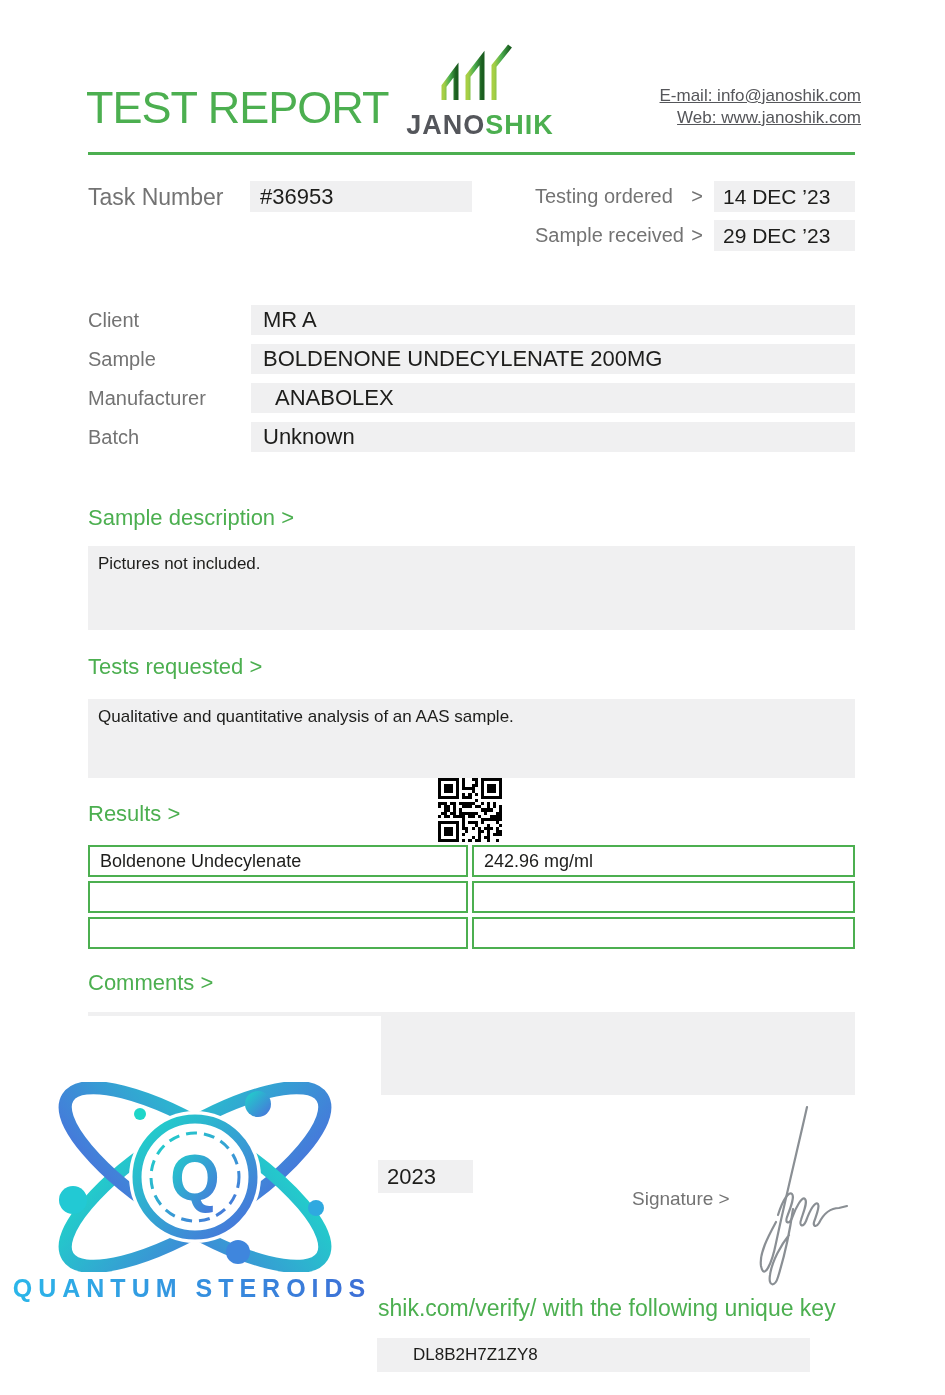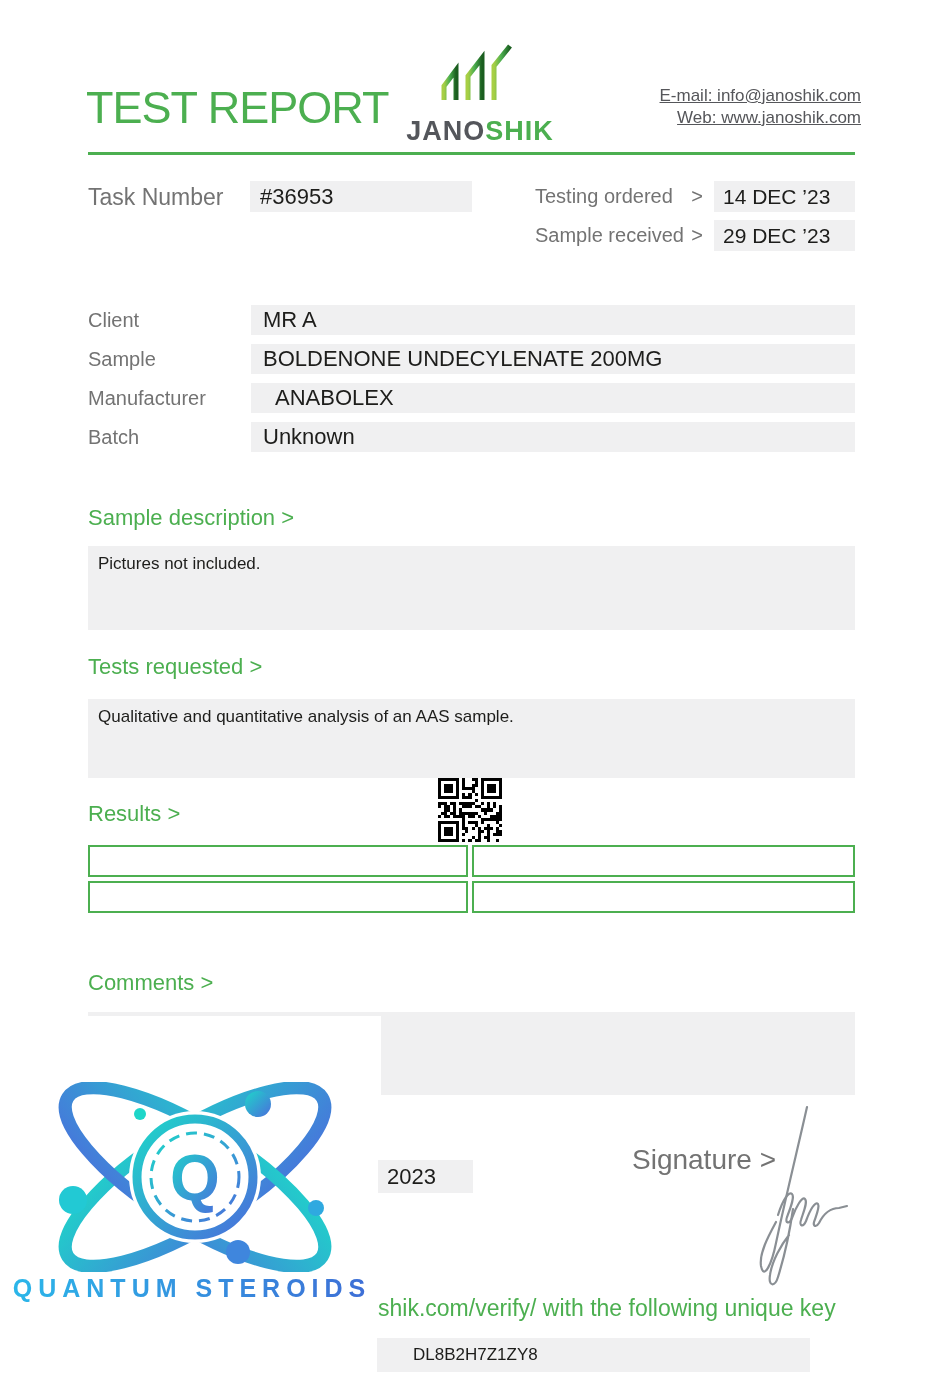--- a/index.html
+++ b/index.html
@@ -5,21 +5,21 @@
   html,body{margin:0;padding:0;}
   body{
     width:945px;height:1395px;position:relative;background:#ffffff;
     font-family:"Liberation Sans",sans-serif;color:#1d1d1b;overflow:hidden;
   }
   .abs{position:absolute;}
   .graybox{background:#f0f0f1;}
   
   .report-title{left:86px;top:82px;font-size:45px;letter-spacing:-1px;color:#4caf50;font-weight:400;}
   .brand-block{left:400px;top:42px;width:160px;text-align:center;}
-  .brand-text{font-size:27px;font-weight:700;letter-spacing:1px;margin-top:8px;}
+  .brand-text{font-size:27px;font-weight:700;letter-spacing:1px;margin-top:2px;}
   .brand-jano{color:#54565b;}
   .brand-shik{color:#4caf50;}
   .contact{right:84px;top:85px;text-align:right;font-size:17px;line-height:22px;color:#55565a;text-decoration:underline;}
   .rule{left:88px;top:152px;width:767px;height:3px;background:#4caf50;}
   
   .lbl{color:#737373;}
   .task-label{left:88px;top:184px;font-size:23px;}
   .task-box{left:250px;top:181px;width:222px;height:31px;font-size:22px;line-height:31px;padding-left:10px;box-sizing:border-box;}
   .date-label{left:535px;width:168px;font-size:20px;line-height:31px;display:flex;justify-content:space-between;}
   .date-box{left:714px;width:141px;height:31px;font-size:21px;line-height:31px;padding-left:9px;box-sizing:border-box;}
@@ -32,21 +32,21 @@
   
   .rtable{left:88px;top:845px;width:767px;}
   .rrow{display:flex;gap:4px;margin-bottom:4px;}
   .rcell{border:2px solid #4caf50;height:28px;line-height:28px;font-size:18px;padding-left:10px;background:#fff;}
   .rcell.c1{width:366px;}
   .rcell.c2{flex:1;}
   .qr{left:438px;top:778px;width:64px;height:64px;}
   
   .white-patch{left:85px;top:1016px;width:296px;height:292px;background:#ffffff;}
   .year-box{left:378px;top:1160px;width:95px;height:33px;font-size:22px;line-height:33px;padding-left:9px;box-sizing:border-box;}
-  .sig-label{left:632px;top:1144px;font-size:28px;}
+  .sig-label{left:632px;top:1188px;font-size:19px;}
   .verify-line{left:378px;top:1295px;font-size:23px;color:#4caf50;}
   .key-box{left:377px;top:1338px;width:433px;height:34px;font-size:17px;line-height:34px;padding-left:36px;box-sizing:border-box;}
   .wordmark{left:8px;top:1272px;}
 </style>
 </head>
 <body>
 
 <div class="abs report-title">TEST REPORT</div>
 
 <div class="abs brand-block">
@@ -250,20 +250,24 @@
       <rect x="10" y="20" width="1" height="1" fill="#000"></rect>
       <rect x="12" y="20" width="1" height="1" fill="#000"></rect>
       <rect x="13" y="20" width="1" height="1" fill="#000"></rect>
       <rect x="16" y="20" width="1" height="1" fill="#000"></rect>
       <rect x="19" y="20" width="1" height="1" fill="#000"></rect>
     </svg></div>
 <div class="abs sec-head" style="top:801px;">Results &gt;</div>
 
 <div class="abs rtable">
   <div class="rrow">
+    <div class="rcell c1">Boldenone Undecylenate</div>
+    <div class="rcell c2">242.96 mg/ml</div>
+  </div>
+  <div class="rrow">
     <div class="rcell c1"></div>
     <div class="rcell c2"></div>
   </div>
   <div class="rrow">
     <div class="rcell c1"></div>
     <div class="rcell c2"></div>
   </div>
 </div>
 
 <div class="abs sec-head" style="top:970px;">Comments &gt;</div>

